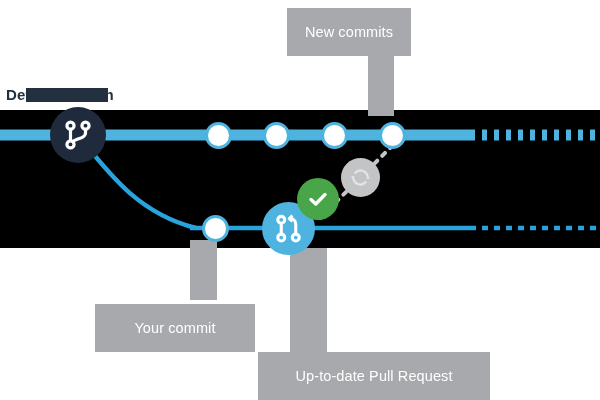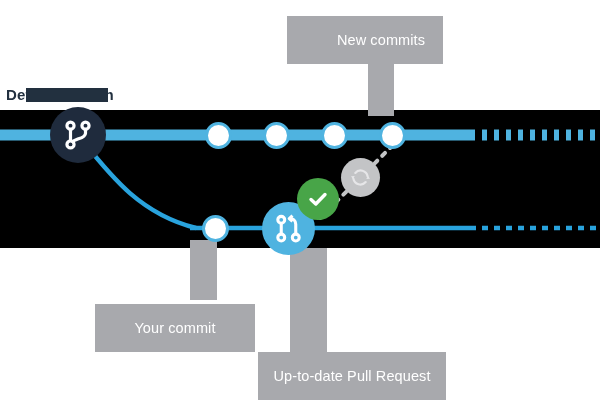--- a/index.html
+++ b/index.html
@@ -123,27 +123,27 @@
 <body>
 
 <div id="stage">
 
   <div class="band" style="top:110px; height:138px;"></div>
 
   <div class="branch-caption">Default branch</div>
   <div class="caption-redaction"></div>
 
   <div class="stem" style="left:368px; top:44px; width:26px; height:72px;"></div>
-  <div class="label-box" style="left:287px; top:16px; width:124px; height:48px;padding-left:32px;">New commits</div>
+  <div class="label-box" style="left:287px; top:8px; width:124px; height:48px;">New commits</div>
 
   <div class="stem" style="left:190px; top:240px; width:27px; height:60px;"></div>
   <div class="label-box" style="left:95px; top:304px; width:160px; height:48px;">Your commit</div>
 
   <div class="stem" style="left:290px; top:248px; width:37px; height:120px;"></div>
-  <div class="label-box" style="left:258px; top:352px; width:188px; height:48px;">Up-to-date Pull Request</div>
+  <div class="label-box" style="left:258px; top:352px; width:232px; height:48px;">Up-to-date Pull Request</div>
 
   <svg id="graph" width="600" height="400">
 
     <line x1="0" y1="135" x2="470" y2="135" stroke="#4fb3e0" stroke-width="11"></line>
 
     <line x1="470" y1="135" x2="600" y2="135" stroke="#4fb3e0" stroke-width="11" stroke-dasharray="5 7"></line>
 
     <path d="M 82 140 C 110 175, 140 214, 196 228" stroke="#29a3dd" stroke-width="4.5" fill="none"></path>
 
     <line x1="190" y1="228" x2="470" y2="228" stroke="#29a3dd" stroke-width="4.5"></line>

